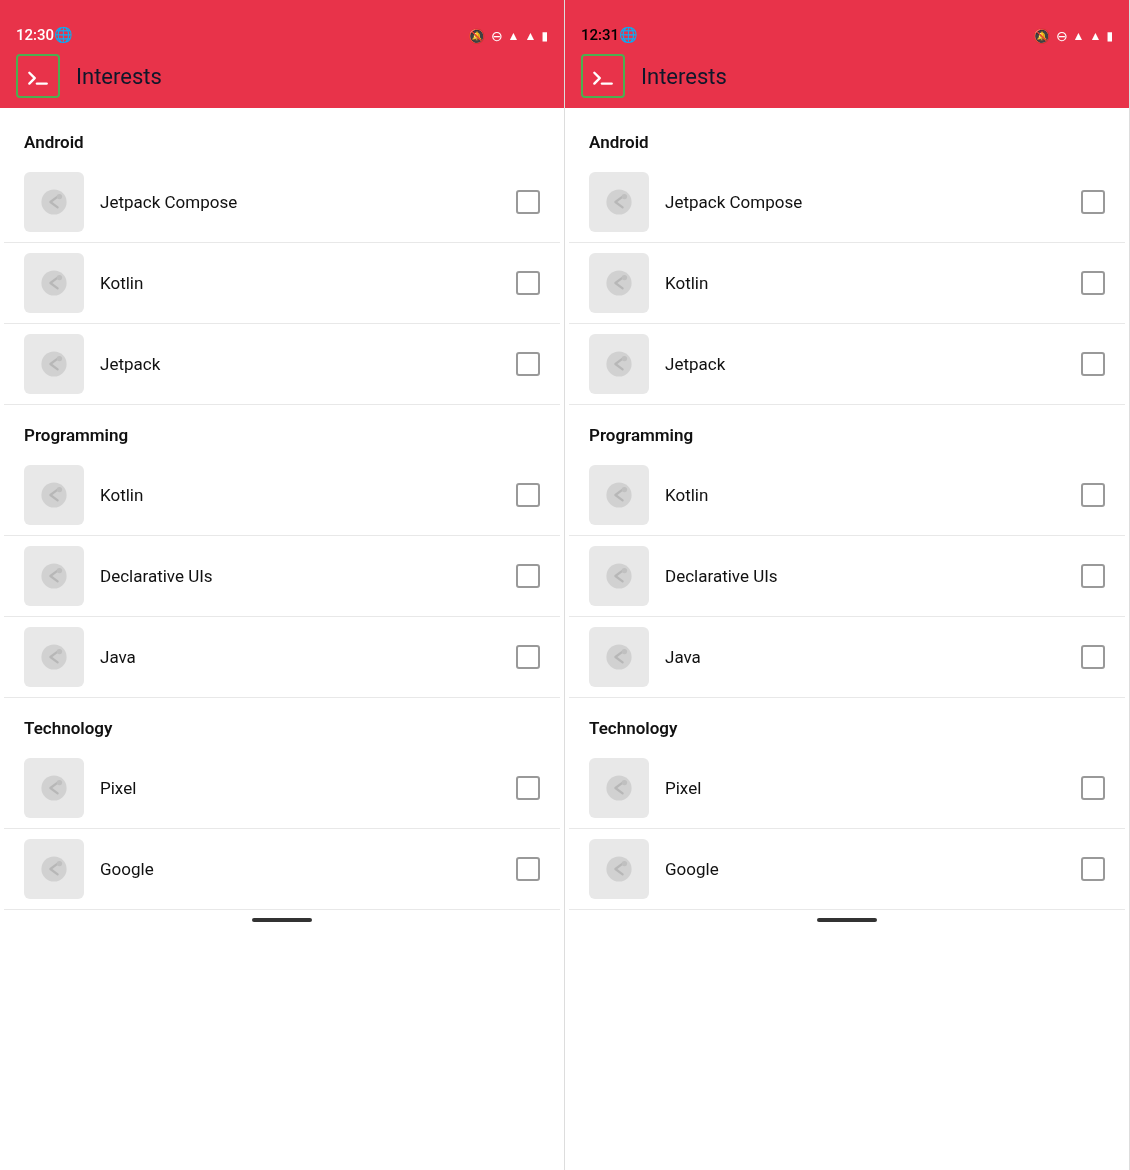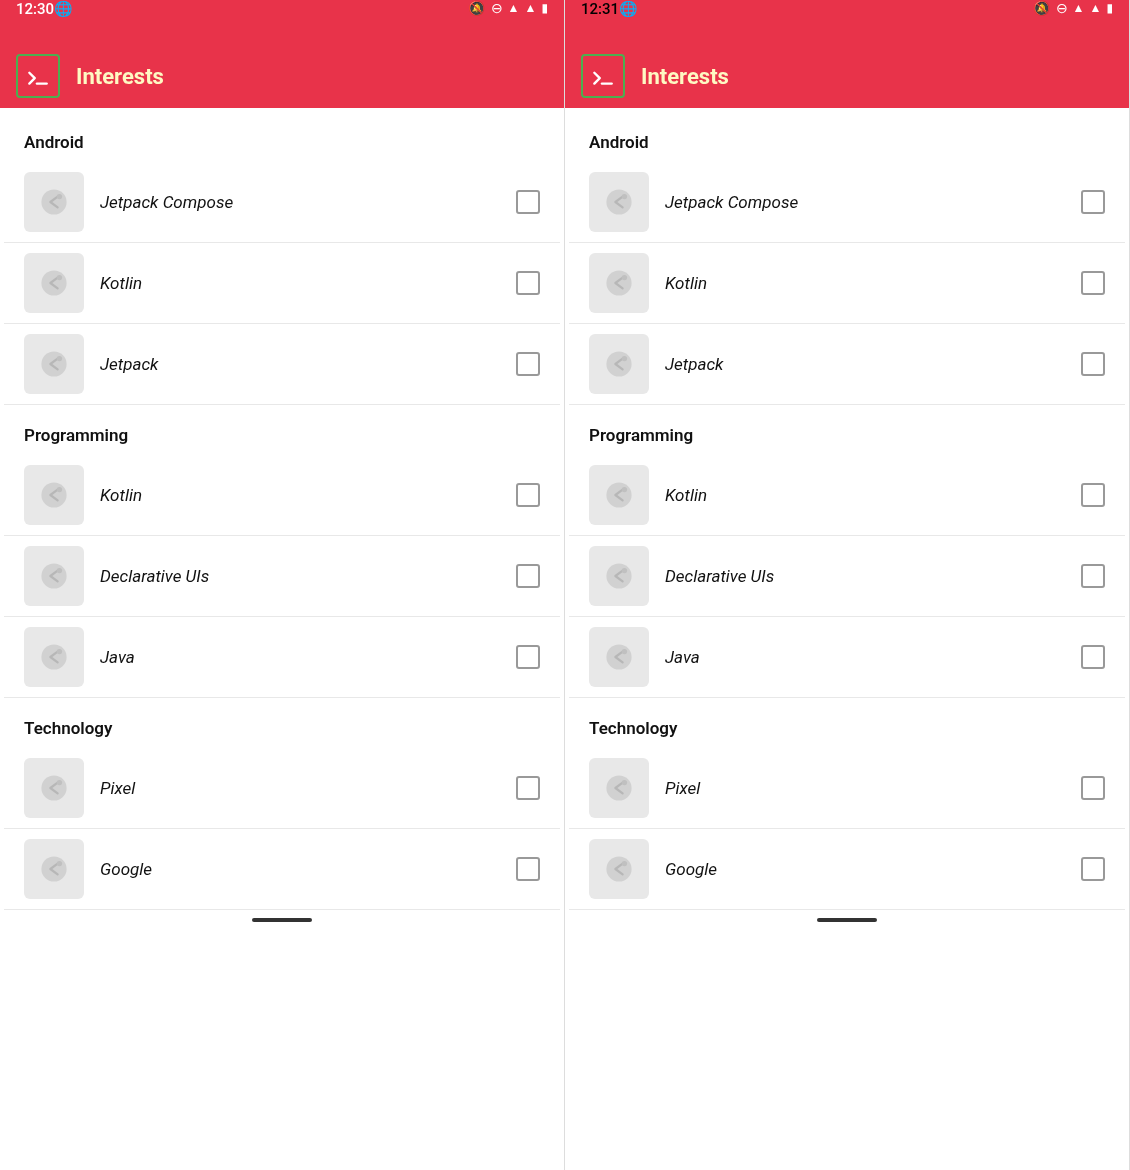--- a/index.html
+++ b/index.html
@@ -21,21 +21,21 @@
       flex-direction: column;
       overflow: hidden;
       border-right: 1px solid #ddd;
     }
 
     
     .status-bar {
       background: #E8334A;
       height: 44px;
       display: flex;
-      align-items: flex-start;
+      align-items: flex-end;
       justify-content: space-between;
       padding: 0 16px;
       flex-shrink: 0;
     }
 
     
     .app-bar {
       background: #E8334A;
       height: 64px;
       display: flex;
@@ -52,23 +52,23 @@
       display: flex;
       align-items: center;
       justify-content: center;
       background: transparent;
     }
     .app-icon-box svg {
       width: 26px;
       height: 26px;
     }
     .app-title {
-      color: #fef9c3;
+      color: #0f172a;
       font-size: 22px;
-      font-weight: 700;
+      font-weight: 400;
     }
 
     
     .content {
       flex: 1;
       overflow-y: auto;
       padding: 4px;
       background: #fff;
     }
 
@@ -78,21 +78,20 @@
       font-weight: 600;
       color: #111;
     }
 
     .interest-item {
       display: flex;
       align-items: center;
       padding: 10px 20px;
       border-bottom: 1px solid #e8e8e8;
       gap: 16px;
-      font-style: italic;
     }
     .interest-item:last-child {
       border-bottom: none;
     }
 
     .interest-thumb {
       width: 60px;
       height: 60px;
       background: #e8e8e8;
       border-radius: 6px;

